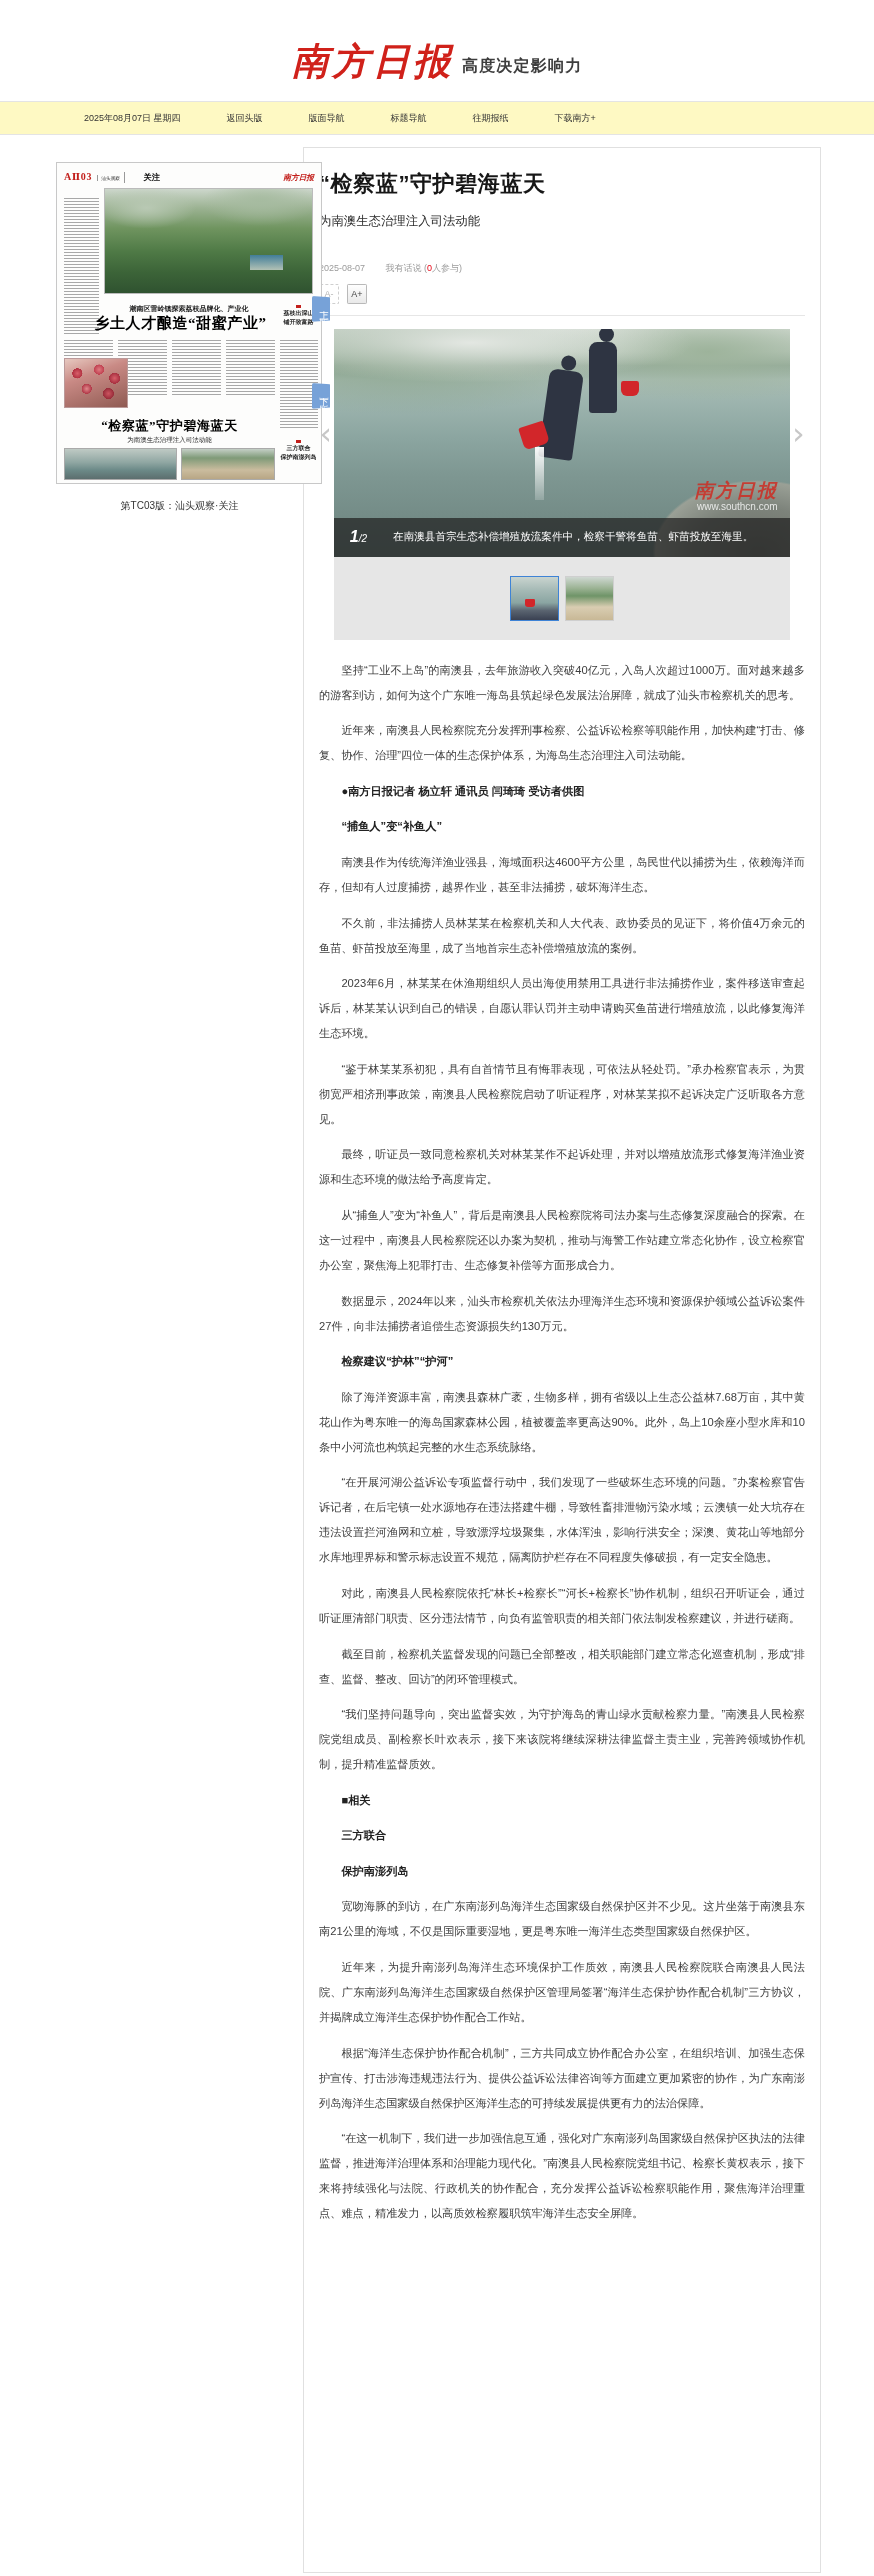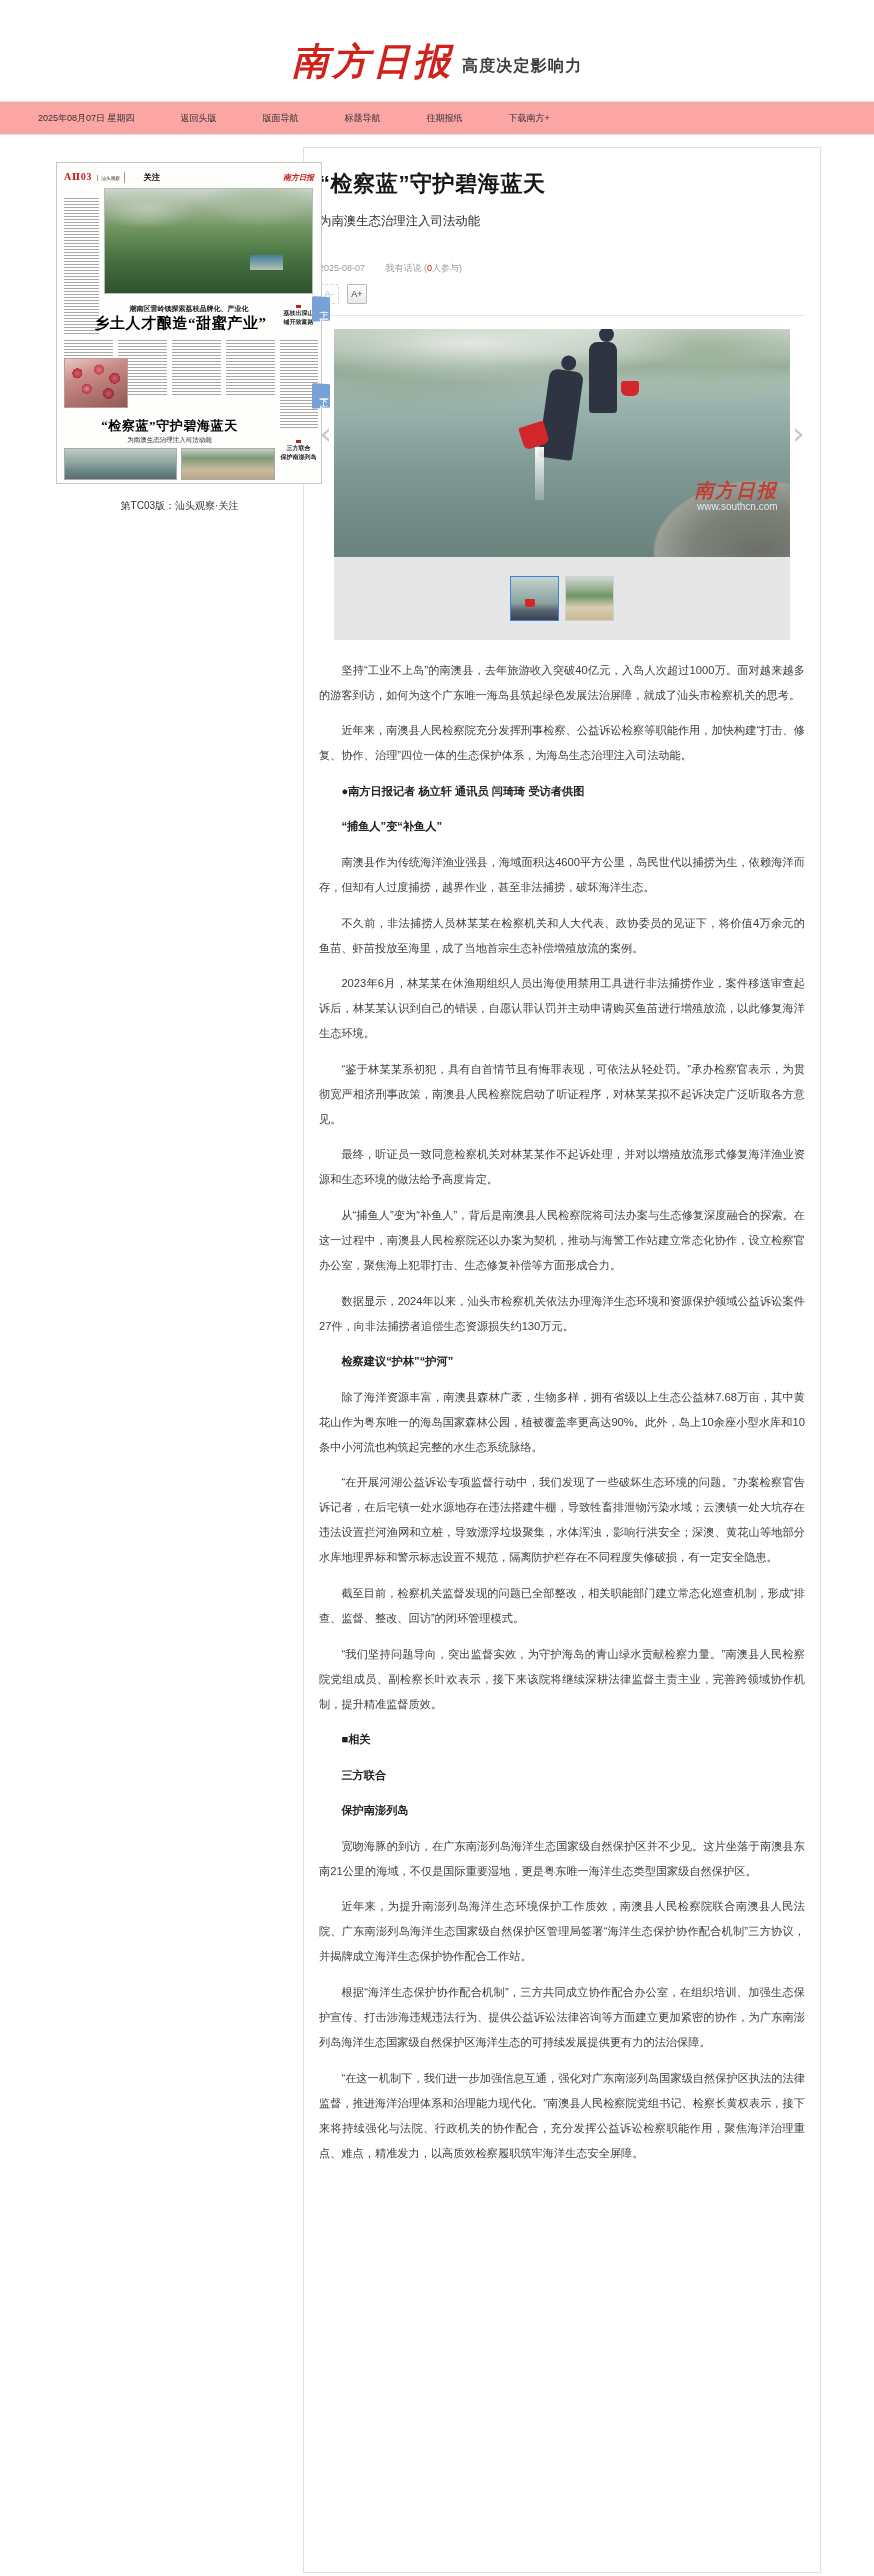--- a/index.html
+++ b/index.html
@@ -8,22 +8,22 @@
 
   
   .logo-row { text-align:center; padding-top:43px; height:101px; white-space:nowrap; }
   .logo { display:inline-block; font-family:"DejaVu Serif","Liberation Serif",serif;
           font-weight:bold; font-style:italic; font-size:37px; color:#d0211a;
           letter-spacing:3.5px; line-height:1; }
   .tagline { display:inline-block; font-size:16px; font-weight:bold; color:#3d3d3d;
              margin-left:8.3px; position:relative; top:-3.5px; letter-spacing:1.2px; }
 
   
-  .navbar { height:34px; background:#fca5a5; border-top:0.6px solid #e4e4e4; border-bottom:0.6px solid #e4e4e4;
-            display:flex; align-items:center; padding-left:38px; font-size:9px; color:#333; }
+  .navbar { height:34px; background:#fef9c3; border-top:0.6px solid #e4e4e4; border-bottom:0.6px solid #e4e4e4;
+            display:flex; align-items:center; padding-left:84px; font-size:9px; color:#333; }
   .nav-item { margin-right:46px; cursor:pointer; white-space:nowrap; }
   .nav-item.static { cursor:default; }
 
   
   .content { display:flex; align-items:flex-start; padding:12px 0 0 56px; }
   .sidebar { width:247px; position:relative; }
   .main-panel { width:518px; border:0.6px solid #e0e0e0; background:#fff; padding:0 15px 35px; min-height:2426px; }
 
   
   .paper-thumb { width:266px; height:322px; margin-top:15px; border:0.6px solid #c8c8c8; background:#fdfdfc;
@@ -221,20 +221,24 @@
         <div class="rocks"></div>
         <div class="figure fig1"></div>
         <div class="figure fig2"></div>
         <div class="bucket bk1"></div>
         <div class="bucket bk2"></div>
         <div class="splash"></div>
         <div class="wm">
           <div class="wm-cn">南方日报</div>
           <div class="wm-url">www.southcn.com</div>
         </div>
+        <div class="car-caption">
+          <span class="cap-counter"><span class="cap-cur">1</span><span class="cap-tot">/2</span></span>
+          <span class="cap-text">在南澳县首宗生态补偿增殖放流案件中，检察干警将鱼苗、虾苗投放至海里。</span>
+        </div>
       </div>
       <span class="car-arrow arr-left">‹</span>
       <span class="car-arrow arr-right">›</span>
       <div class="thumb-strip">
         <div class="thumb thumb-sel"></div>
         <div class="thumb thumb-2"></div>
       </div>
     </div>
 
     <div class="article-body">
@@ -245,20 +249,21 @@
         <p>南澳县作为传统海洋渔业强县，海域面积达4600平方公里，岛民世代以捕捞为生，依赖海洋而存，但却有人过度捕捞，越界作业，甚至非法捕捞，破坏海洋生态。</p>
         <p>不久前，非法捕捞人员林某某在检察机关和人大代表、政协委员的见证下，将价值4万余元的鱼苗、虾苗投放至海里，成了当地首宗生态补偿增殖放流的案例。</p>
         <p>2023年6月，林某某在休渔期组织人员出海使用禁用工具进行非法捕捞作业，案件移送审查起诉后，林某某认识到自己的错误，自愿认罪认罚并主动申请购买鱼苗进行增殖放流，以此修复海洋生态环境。</p>
         <p>“鉴于林某某系初犯，具有自首情节且有悔罪表现，可依法从轻处罚。”承办检察官表示，为贯彻宽严相济刑事政策，南澳县人民检察院启动了听证程序，对林某某拟不起诉决定广泛听取各方意见。</p>
         <p>最终，听证员一致同意检察机关对林某某作不起诉处理，并对以增殖放流形式修复海洋渔业资源和生态环境的做法给予高度肯定。</p>
         <p>从“捕鱼人”变为“补鱼人”，背后是南澳县人民检察院将司法办案与生态修复深度融合的探索。在这一过程中，南澳县人民检察院还以办案为契机，推动与海警工作站建立常态化协作，设立检察官办公室，聚焦海上犯罪打击、生态修复补偿等方面形成合力。</p>
         <p>数据显示，2024年以来，汕头市检察机关依法办理海洋生态环境和资源保护领域公益诉讼案件27件，向非法捕捞者追偿生态资源损失约130万元。</p>
         <p class="bline">检察建议“护林”“护河”</p>
         <p>除了海洋资源丰富，南澳县森林广袤，生物多样，拥有省级以上生态公益林7.68万亩，其中黄花山作为粤东唯一的海岛国家森林公园，植被覆盖率更高达90%。此外，岛上10余座小型水库和10条中小河流也构筑起完整的水生态系统脉络。</p>
         <p>“在开展河湖公益诉讼专项监督行动中，我们发现了一些破坏生态环境的问题。”办案检察官告诉记者，在后宅镇一处水源地存在违法搭建牛棚，导致牲畜排泄物污染水域；云澳镇一处大坑存在违法设置拦河渔网和立桩，导致漂浮垃圾聚集，水体浑浊，影响行洪安全；深澳、黄花山等地部分水库地理界标和警示标志设置不规范，隔离防护栏存在不同程度失修破损，有一定安全隐患。</p>
+        <p>对此，南澳县人民检察院依托“林长+检察长”“河长+检察长”协作机制，组织召开听证会，通过听证厘清部门职责、区分违法情节，向负有监管职责的相关部门依法制发检察建议，并进行磋商。</p>
         <p>截至目前，检察机关监督发现的问题已全部整改，相关职能部门建立常态化巡查机制，形成“排查、监督、整改、回访”的闭环管理模式。</p>
         <p>“我们坚持问题导向，突出监督实效，为守护海岛的青山绿水贡献检察力量。”南澳县人民检察院党组成员、副检察长叶欢表示，接下来该院将继续深耕法律监督主责主业，完善跨领域协作机制，提升精准监督质效。</p>
         <p class="bline">■相关</p>
         <p class="bline">三方联合</p>
         <p class="bline">保护南澎列岛</p>
         <p>宽吻海豚的到访，在广东南澎列岛海洋生态国家级自然保护区并不少见。这片坐落于南澳县东南21公里的海域，不仅是国际重要湿地，更是粤东唯一海洋生态类型国家级自然保护区。</p>
         <p>近年来，为提升南澎列岛海洋生态环境保护工作质效，南澳县人民检察院联合南澳县人民法院、广东南澎列岛海洋生态国家级自然保护区管理局签署“海洋生态保护协作配合机制”三方协议，并揭牌成立海洋生态保护协作配合工作站。</p>
         <p>根据“海洋生态保护协作配合机制”，三方共同成立协作配合办公室，在组织培训、加强生态保护宣传、打击涉海违规违法行为、提供公益诉讼法律咨询等方面建立更加紧密的协作，为广东南澎列岛海洋生态国家级自然保护区海洋生态的可持续发展提供更有力的法治保障。</p>
         <p>“在这一机制下，我们进一步加强信息互通，强化对广东南澎列岛国家级自然保护区执法的法律监督，推进海洋治理体系和治理能力现代化。”南澳县人民检察院党组书记、检察长黄权表示，接下来将持续强化与法院、行政机关的协作配合，充分发挥公益诉讼检察职能作用，聚焦海洋治理重点、难点，精准发力，以高质效检察履职筑牢海洋生态安全屏障。</p>
       </div>

